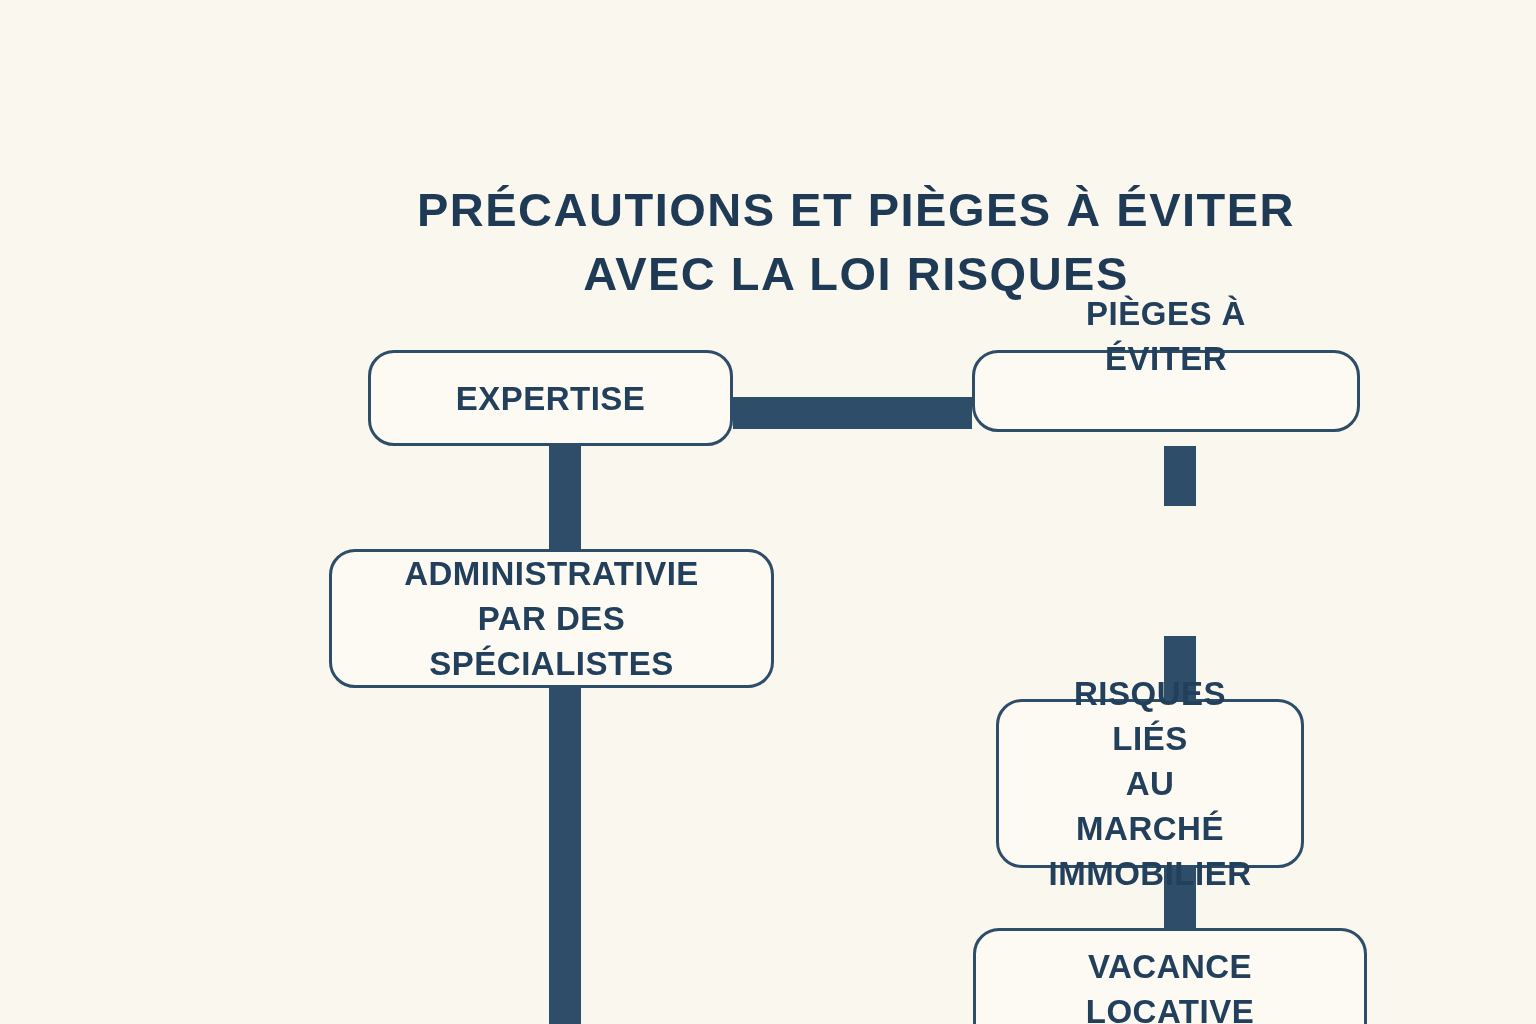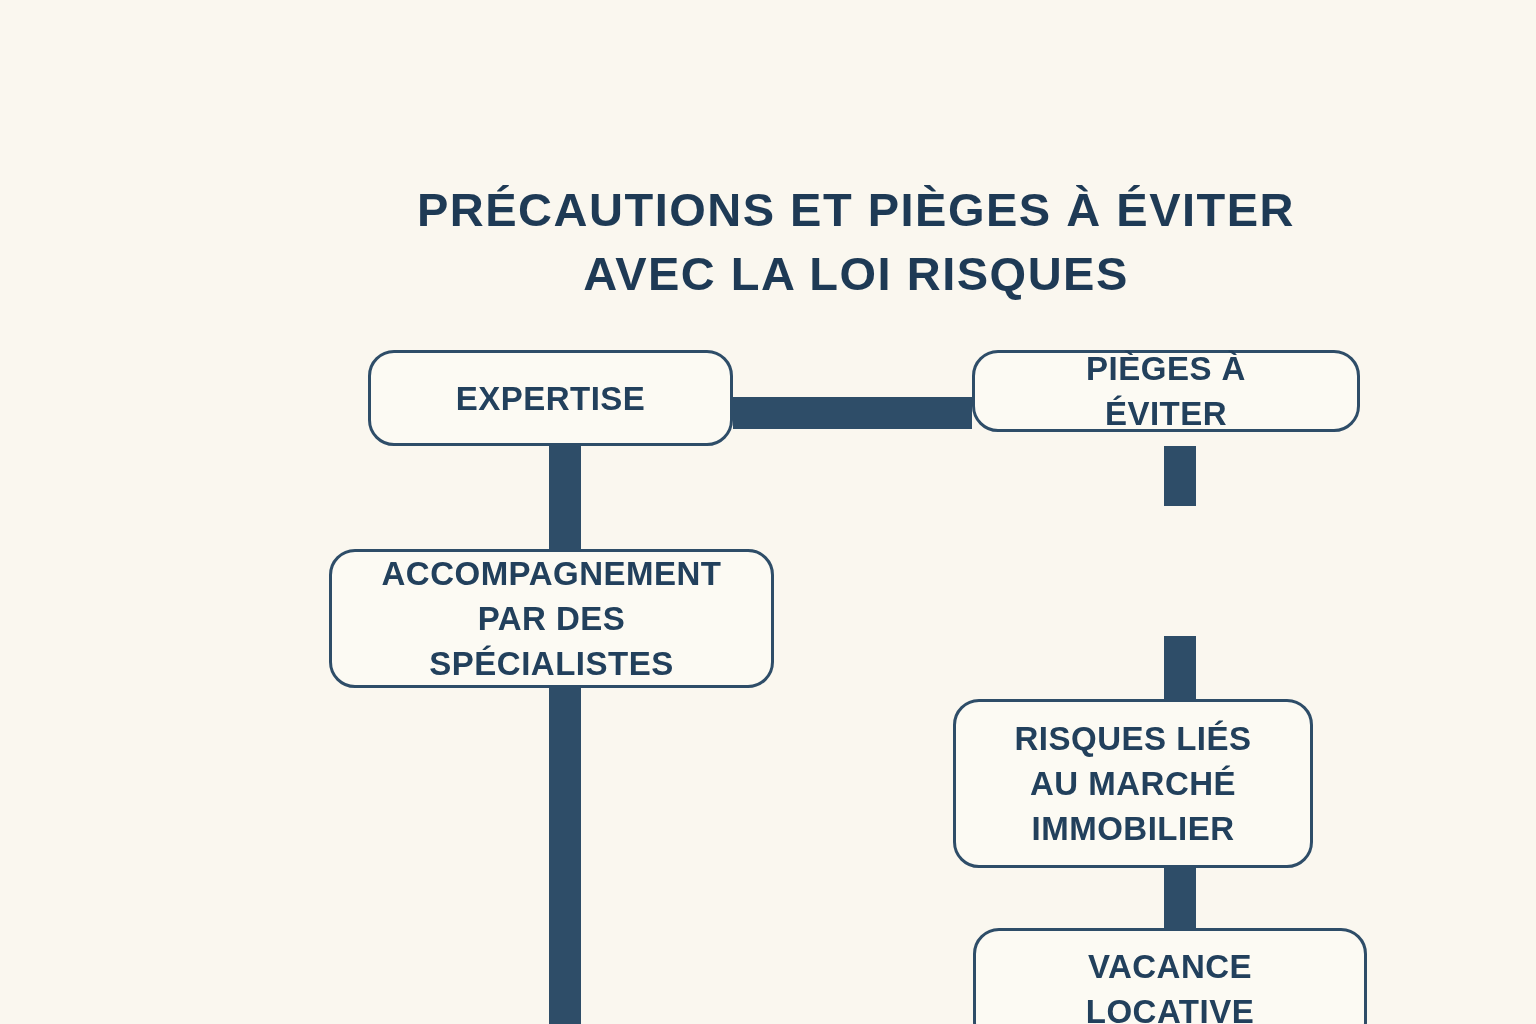--- a/index.html
+++ b/index.html
@@ -49,24 +49,24 @@
     letter-spacing: 0.5px;
     line-height: 45px;
     white-space: pre-line;
   }
   .connector {
     position: absolute;
     background: var(--border);
   }
   
   .node-expertise      { left: 272px;  top: 254px; width: 365px; height: 96px;  }
-  .node-pieges         { left: 876px;  top: 254px; width: 388px; height: 82px;  }
+  .node-pieges         { left: 876px;  top: 254px; width: 388px; height: 82px; align-items: flex-end;  }
   .node-accompagnement { left: 233px;  top: 453px; width: 445px; height: 139px; }
   .node-complexite     { left: 877px;  top: 410px; width: 386px; height: 130px; }
-  .node-risques        { left: 857px;  top: 603px; width: 360px; height: 169px; }
+  .node-risques        { left: 900px;  top: 603px; width: 308px; height: 169px; }
   .node-vacance        { left: 877px;  top: 832px; width: 394px; height: 121px; }
   
   .conn-h-expertise-pieges      { left: 637px;  top: 301px; width: 239px; height: 3px; }
   .conn-v-expertise-accomp      { left: 453px;  top: 350px; width: 3px;  height: 103px; }
   .conn-v-accomp-tail           { left: 453px;  top: 592px; width: 3px;  height: 360px; }
   .conn-v-pieges-complexite     { left: 1068px; top: 350px; width: 3px;  height: 60px; }
   .conn-v-complexite-risques    { left: 1068px; top: 540px; width: 3px;  height: 63px; }
   .conn-v-risques-vacance       { left: 1068px; top: 772px; width: 3px;  height: 60px; }
 </style>
 </head>
@@ -87,21 +87,21 @@
 
   <div class="node node-expertise">
     <span>EXPERTISE</span>
   </div>
 
   <div class="node node-pieges">
     <span>PIÈGES À ÉVITER</span>
   </div>
 
   <div class="node node-accompagnement">
-    <span>ACCOMPAGNEMENT
+    <span>ADMINISTRATIVIE
 PAR DES SPÉCIALISTES</span>
   </div>
 
 
   <div class="node node-risques">
     <span>RISQUES LIÉS
 AU MARCHÉ
 IMMOBILIER</span>
   </div>
 

